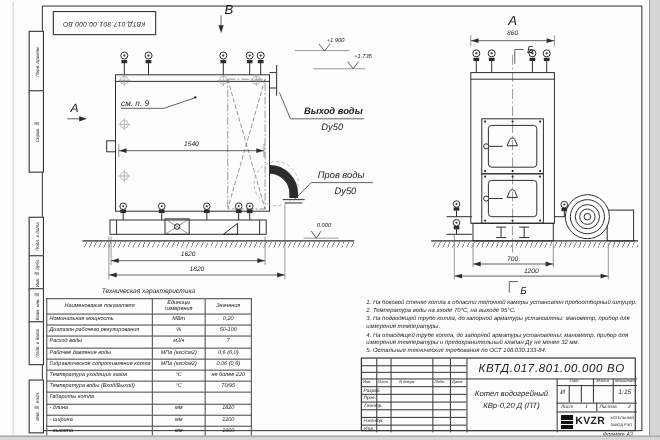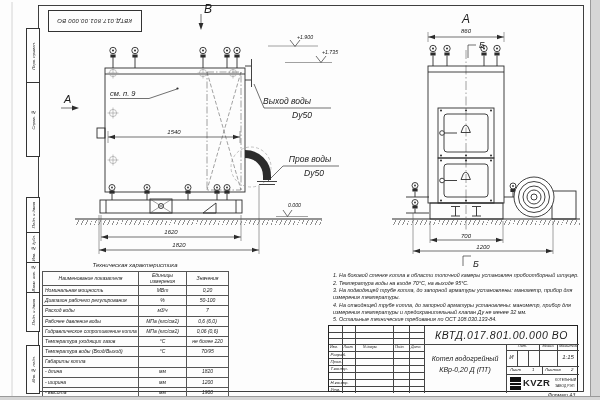--- a/index.html
+++ b/index.html
@@ -326,21 +326,21 @@
 <div class="sidebox" style="top:345px;height:47px;">
       <span>Инв. № подл.</span>
     </div>
 
 <span class="lb" style="left:204px;top:3px;font-size:12px;">В</span>
 <span class="lb" style="left:64px;top:94px;font-size:11px;">А</span>
 <span class="lb" style="left:110px;top:90px;font-size:7.5px;">см. п. 9</span>
 <span class="lb ctr" style="left:174px;top:129px;font-size:6px;">1540</span>
 <span class="lb ctr" style="left:171px;top:229px;font-size:6px;">1620</span>
 <span class="lb ctr" style="left:179px;top:242px;font-size:6px;">1820</span>
-<span class="lb ctr" style="left:287px;top:96.5px;font-size:8.5px;">Выход воды</span>
+<span class="lb ctr" style="left:303px;top:96.5px;font-size:8.5px;font-weight:bold;">Выход воды</span>
 <span class="lb ctr" style="left:302px;top:110.5px;font-size:8.5px;">Dy50</span>
 <span class="lb ctr" style="left:310px;top:154.5px;font-size:8.5px;">Пров воды</span>
 <span class="lb ctr" style="left:314px;top:168.5px;font-size:8.5px;">Dy50</span>
 <span class="lb" style="left:297px;top:34.5px;font-size:5.2px;">+1.900</span>
 <span class="lb" style="left:322px;top:50px;font-size:5.2px;">+1.735</span>
 <span class="lb" style="left:288px;top:202.5px;font-size:5.2px;">0.000</span>
 <span class="lb ctr" style="left:466px;top:13px;font-size:12px;">А</span>
 <span class="lb ctr" style="left:466px;top:28px;font-size:6px;">860</span>
 <span class="lb" style="left:479px;top:41px;font-size:9px;">Б</span>
 <span class="lb" style="left:473px;top:260px;font-size:9px;">Б</span>

